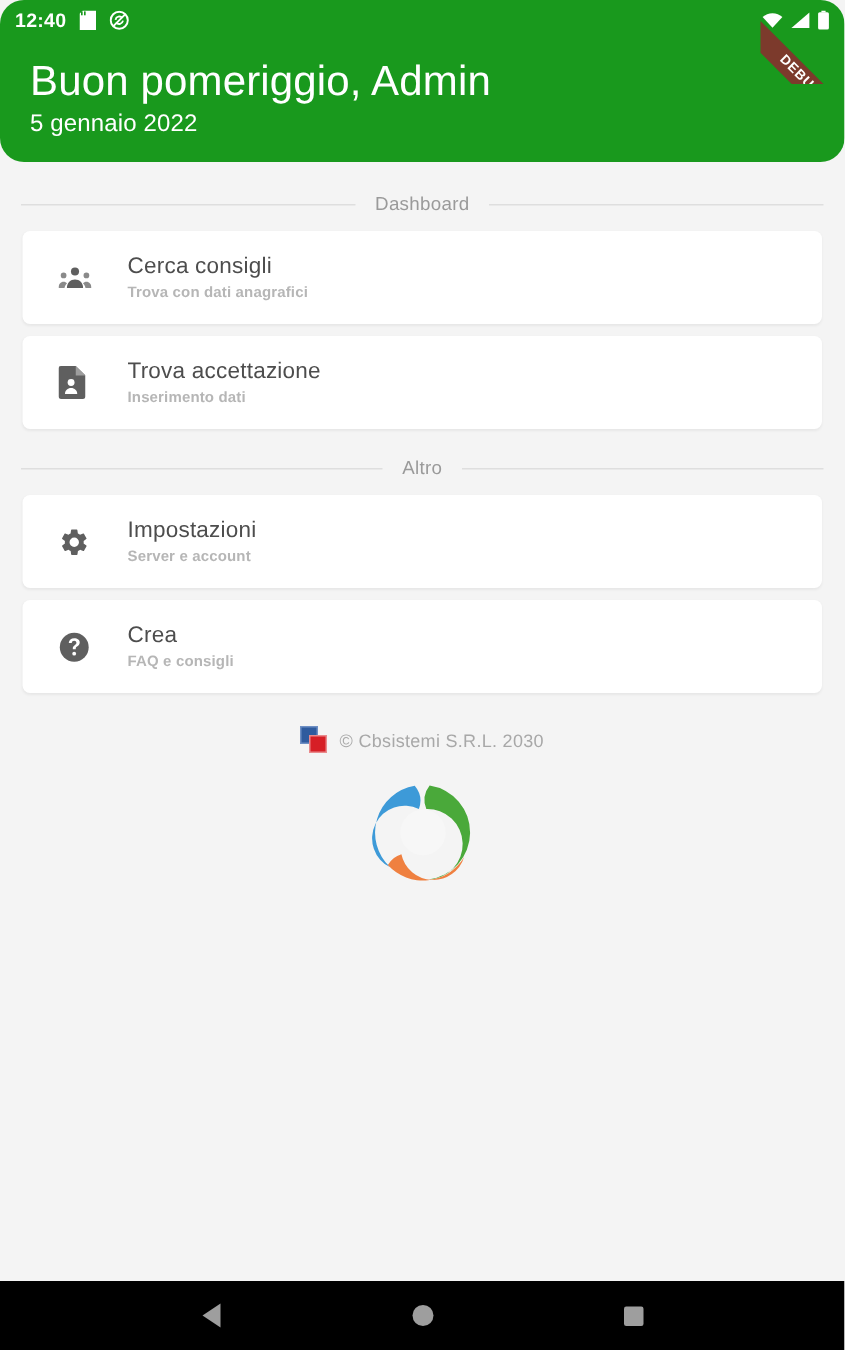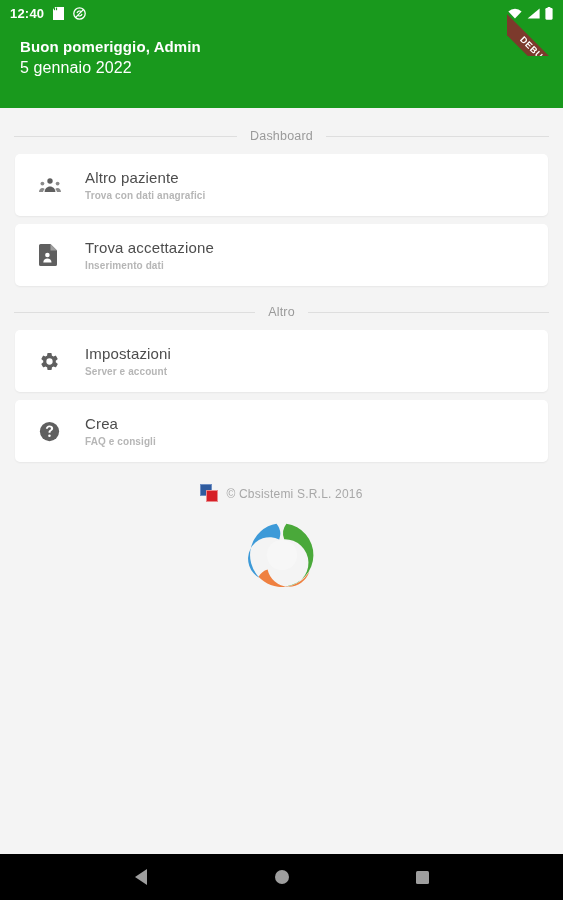--- a/index.html
+++ b/index.html
@@ -24,20 +24,21 @@
     background: #f4f4f4;
   }
 
   
   .header {
     position: relative;
     background: #19991d;
     height: 108px;
     flex: 0 0 108px;
     overflow: hidden;
+    border-radius: 16px;
   }
 
   .statusbar {
     height: 26px;
     display: flex;
     align-items: center;
     padding: 0 10px 0 10px;
     color: #ffffff;
   }
   .status-left {
@@ -57,23 +58,23 @@
     display: flex;
     align-items: center;
     gap: 5px;
   }
   .sb-icon { display: block; }
 
   .header-text {
     padding: 12px 0 0 20px;
   }
   .greeting {
-    font-size: 15px;
+    font-size: 28px;
     color: #ffffff;
-    font-weight: bold;
+    font-weight: normal;
     line-height: 1.15;
     letter-spacing: 0.1px;
   }
   .subdate {
     font-size: 16px;
     color: #ffffff;
     margin-top: 4px;
     letter-spacing: 0.1px;
   }
 
@@ -310,21 +311,21 @@
         <svg width="22" height="16" viewBox="0 0 22 16">
           <circle cx="11" cy="4" r="2.7" fill="#5f5f5f"></circle>
           <path d="M5.6 15 c0 -3.3 2.4 -5.6 5.4 -5.6 s5.4 2.3 5.4 5.6 z" fill="#5f5f5f"></path>
           <circle cx="3.4" cy="6.6" r="1.9" fill="#8a8a8a"></circle>
           <path d="M0 15 c0 -2.4 1.5 -4.1 3.4 -4.1 c0.9 0 1.7 0.4 2.3 1 c-0.9 0.9 -1.5 2 -1.7 3.1 z" fill="#8a8a8a"></path>
           <circle cx="18.6" cy="6.6" r="1.9" fill="#8a8a8a"></circle>
           <path d="M22 15 c0 -2.4 -1.5 -4.1 -3.4 -4.1 c-0.9 0 -1.7 0.4 -2.3 1 c0.9 0.9 1.5 2 1.7 3.1 z" fill="#8a8a8a"></path>
         </svg>
       </div>
       <div class="texts">
-        <div class="title">Altro paziente</div>
+        <div class="title">Cerca consigli</div>
         <div class="sub">Trova con dati anagrafici</div>
       </div>
     </div>
 
     <div class="card">
       <div class="icon-wrap">
         <svg width="18" height="22" viewBox="0 0 18 22">
           <path d="M0 1.6 A1.6 1.6 0 0 1 1.6 0 H11.5 L18 6.4 V20.4 A1.6 1.6 0 0 1 16.4 22 H1.6 A1.6 1.6 0 0 1 0 20.4 Z" fill="#5f5f5f"></path>
           <path d="M11.5 0 L18 6.4 H11.5 Z" fill="#9d9d9d"></path>
           <circle cx="8.4" cy="11" r="2.3" fill="#ffffff"></circle>
@@ -367,21 +368,21 @@
         <div class="title">Crea</div>
         <div class="sub">FAQ e consigli</div>
       </div>
     </div>
 
     <div class="copyright">
       <div class="cb-logo">
         <div class="sq-blue"></div>
         <div class="sq-red"></div>
       </div>
-      <div class="copy-text">© Cbsistemi S.R.L. 2016</div>
+      <div class="copy-text">© Cbsistemi S.R.L. 2030</div>
     </div>
 
     <div class="ring-wrap">
       <svg width="72" height="72" viewBox="0 0 100 100">
 
         <path d="M50 6 A44 44 0 0 0 14.5 76.5 A30 30 0 0 1 50 28 A22 22 0 0 0 50 6 Z" fill="#3d9ad8" transform="rotate(-10 50 50)"></path>
 
         <path d="M50 6 A44 44 0 0 1 61 92.5 A30 30 0 0 0 50 28 A22 22 0 0 1 50 6 Z" fill="#4aa93a" transform="rotate(8 50 50)"></path>
 
         <path d="M14.5 76.5 A44 44 0 0 0 85.5 76.5 A30 30 0 0 1 28 68 A22 22 0 0 0 14.5 76.5 Z" fill="#ef8040" transform="rotate(-6 50 50)"></path>

